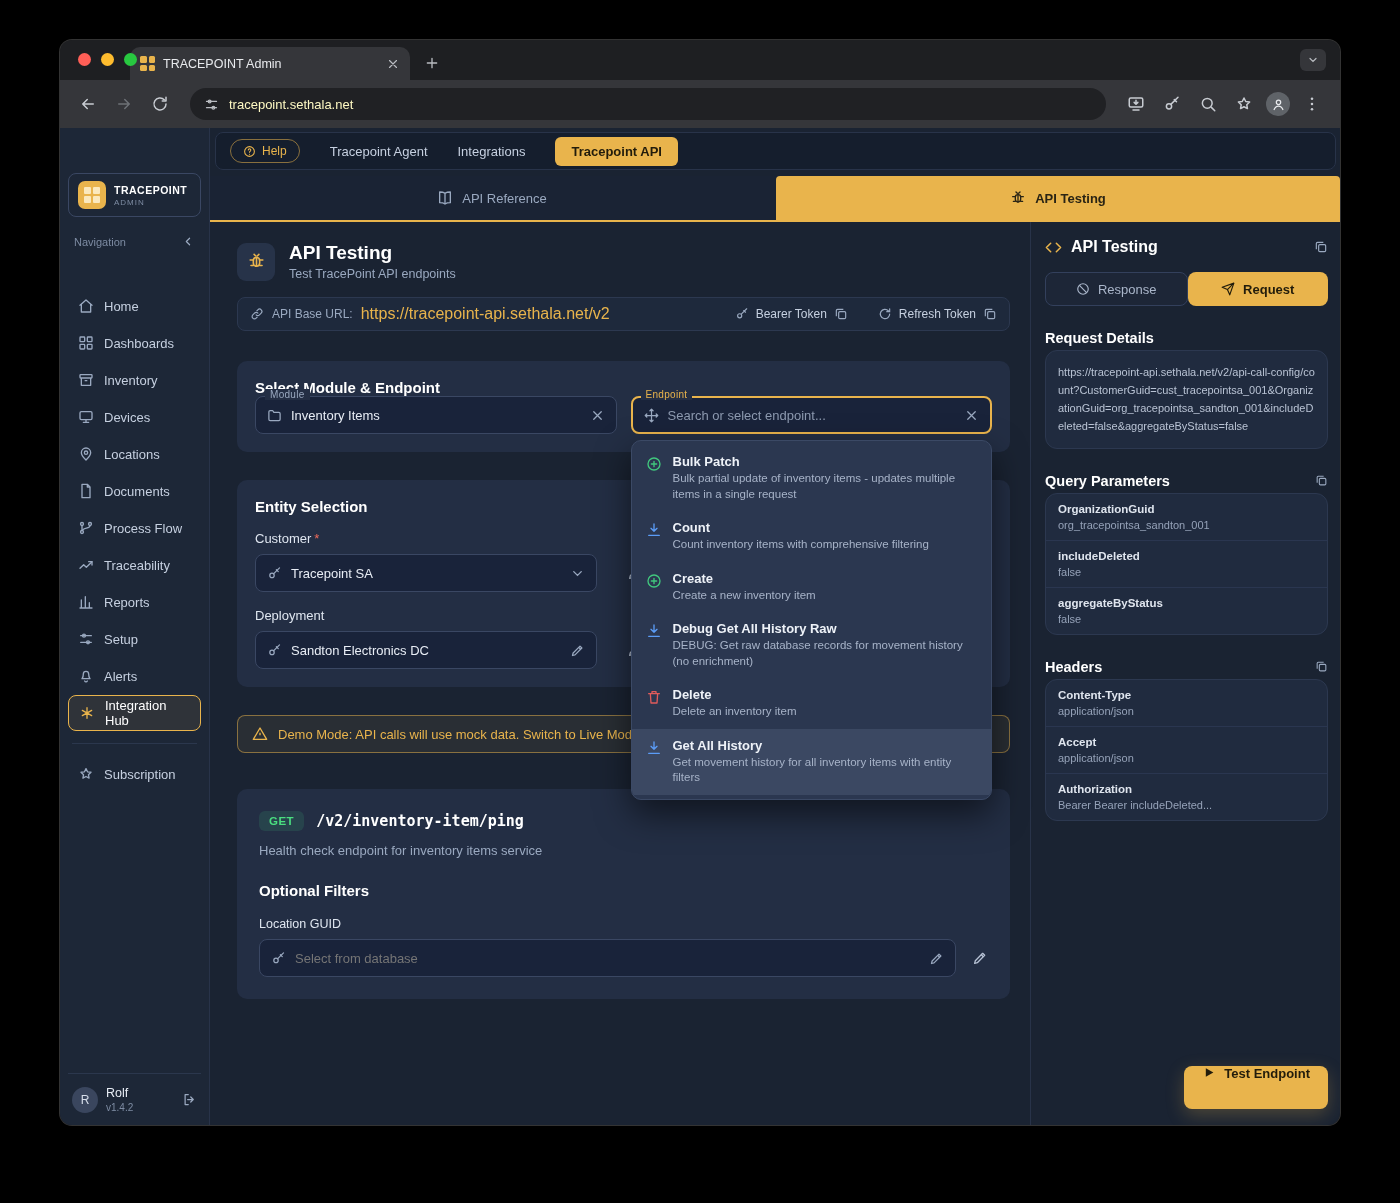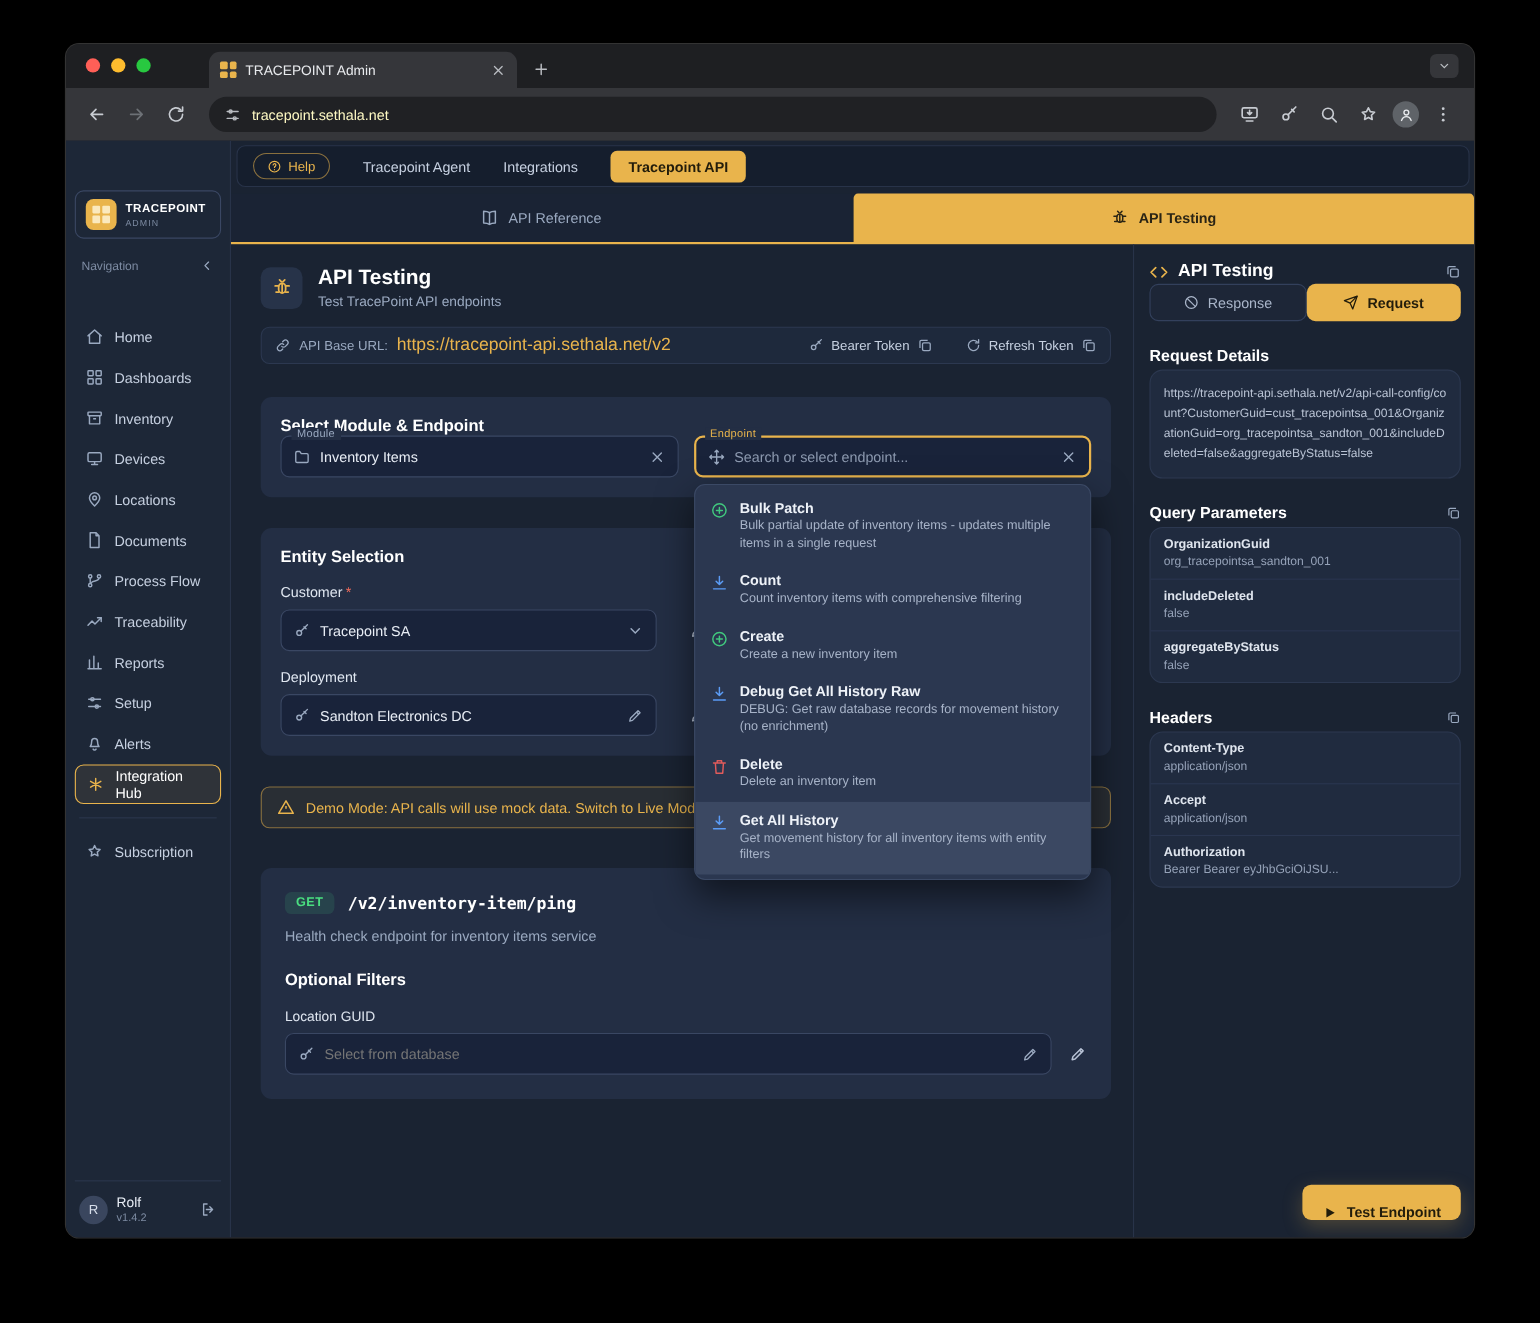--- a/index.html
+++ b/index.html
@@ -25,21 +25,21 @@
   .stage{position:relative;width:1400px;height:1203px;background:#000;overflow:hidden;}
   .window{position:absolute;left:60px;top:40px;width:1280px;height:1085px;border-radius:12px;overflow:hidden;background:#202124;display:flex;flex-direction:column;box-shadow:0 0 0 1px #333,0 20px 60px rgba(0,0,0,.8);}
   .ic{display:inline-flex;flex:none;align-items:center;justify-content:center;}
   .ic svg{width:100%;height:100%;}
 
   
   .tabstrip{height:40px;background:#1e1f22;display:flex;align-items:flex-end;padding-left:18px;position:relative;flex:none;}
   .lights{display:flex;gap:10px;align-items:center;position:absolute;left:18px;top:13px;}
   .light{width:13px;height:13px;border-radius:50%;}
   .l-red{background:#ff5f57}.l-yellow{background:#febc2e}.l-green{background:#28c840}
-  .btab{margin-left:112px;width:280px;height:33px;background:#35363a;border-radius:10px 10px 0 0;display:flex;align-items:center;gap:8px;padding:0 10px;}
+  .btab{margin-left:52px;width:280px;height:33px;background:#35363a;border-radius:10px 10px 0 0;display:flex;align-items:center;gap:8px;padding:0 10px;}
   .favicon{width:15px;height:15px;display:grid;grid-template-columns:1fr 1fr;gap:2px;}
   .favicon i{background:var(--accent);border-radius:1.5px;}
   .btab-title{flex:1;font-size:12.5px;color:#e8eaed;white-space:nowrap;overflow:hidden;}
   .tab-x{color:#b9bcc1;width:14px;height:14px;}
   .newtab{color:#b9bcc1;width:16px;height:16px;margin:0 0 9px 14px;}
   .tabsearch{position:absolute;right:14px;top:9px;width:26px;height:22px;background:#35363a;border-radius:6px;display:flex;align-items:center;justify-content:center;color:#b9bcc1;}
   .toolbar{height:48px;background:#35363a;display:flex;align-items:center;padding:0 14px;gap:8px;flex:none;}
   .tbtn{width:18px;height:18px;color:#c7cbd1;margin:0 5px;}
   .tbtn.dim{color:#6d7176;}
   .urlbar{flex:1;height:32px;background:#202124;border-radius:16px;display:flex;align-items:center;gap:10px;padding:0 14px;margin:0 8px;}
@@ -145,34 +145,34 @@
   .locrow{display:flex;align-items:center;gap:16px;margin-top:8px;}
   .locbox{flex:1;height:38px;background:var(--input);border:1px solid var(--border2);border-radius:8px;display:flex;align-items:center;gap:9px;padding:0 11px;}
   .locbox .ic{width:15px;height:15px;color:var(--muted);}
 
   
   .rightpanel{width:310px;flex:none;border-left:1px solid #283349;padding:16px 12px 0 14px;position:relative;}
   .phead{display:flex;align-items:center;gap:9px;}
   .codeic{width:17px;height:17px;color:var(--accent);}
   .pheadtitle{font-size:16px;font-weight:700;color:#fff;}
   .phead .copyic{margin-left:auto;width:14px;height:14px;}
-  .rr-btns{display:flex;margin-top:2px;}
+  .rr-btns{display:flex;margin-top:16px;}
   .rbtn{flex:1;height:34px;border-radius:8px;display:flex;align-items:center;justify-content:center;gap:8px;font-size:13px;}
   .rbtn .ic{width:14px;height:14px;}
   .rbtn.ghost{background:#1d2637;border:1px solid #33405c;color:#aab6ca;}
   .rbtn.solid{background:var(--accent);color:#221c0b;font-weight:700;}
   .sect{margin-top:24px;display:flex;align-items:center;justify-content:space-between;}
   .secttitle{font-size:14.5px;font-weight:700;color:#fff;}
   .pbox{margin-top:4px;background:var(--card2);border:1px solid var(--border);border-radius:12px;}
   .urlblock{padding:12px;font-size:11px;color:#b9c3d4;line-height:1.65;word-break:break-all;}
   .prow{padding:9px 12px;}
   .prow + .prow{border-top:1px solid #2a3650;}
   .pkey{font-size:11.5px;color:#dfe5ee;font-weight:600;}
   .pval{font-size:11px;color:#95a2b8;margin-top:4px;word-break:break-all;}
-  .testbtn{position:absolute;right:12px;bottom:16px;height:32px;background:var(--accent);color:#221c0b;font-weight:700;font-size:13px;border-radius:8px;display:flex;align-items:flex-end;gap:9px;padding:0 18px;box-shadow:0 6px 18px rgba(233,180,76,.25);}
+  .testbtn{position:absolute;right:12px;bottom:16px;height:43px;background:var(--accent);color:#221c0b;font-weight:700;font-size:13px;border-radius:8px;display:flex;align-items:flex-start;gap:9px;padding:0 18px;box-shadow:0 6px 18px rgba(233,180,76,.25);}
   .testbtn .ic{width:13px;height:13px;}
 </style>
 </head>
 <body>
 
 <div class="stage">
   <div class="window">
 
     <div class="tabstrip">
       <div class="lights">
@@ -825,21 +825,21 @@
               <div class="prow">
                 <div class="pkey">Content-Type</div>
                 <div class="pval">application/json</div>
               </div>
               <div class="prow">
                 <div class="pkey">Accept</div>
                 <div class="pval">application/json</div>
               </div>
               <div class="prow">
                 <div class="pkey">Authorization</div>
-                <div class="pval">Bearer Bearer eyJhbGciOiJSU...</div>
+                <div class="pval">Bearer Bearer includeDeleted...</div>
               </div>
             </div>
 
             <span class="testbtn">
               <span class="ic">
                   <svg viewBox="0 0 24 24" fill="currentColor" stroke="none">
                     <path d="M7 4l14 8-14 8z"></path>
                   </svg>
                 </span>
               <span>Test Endpoint</span>

